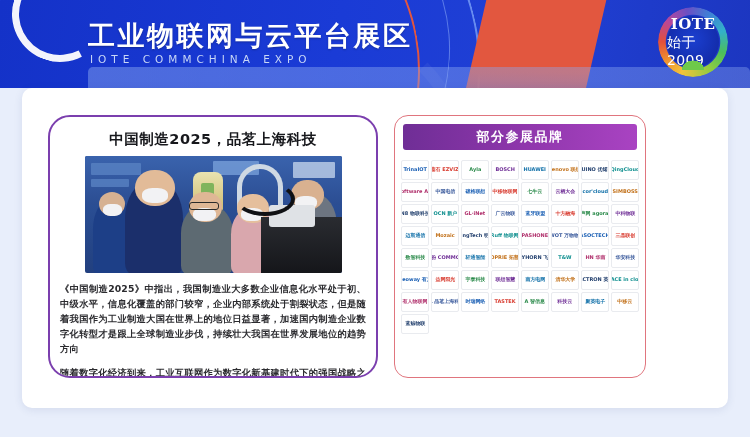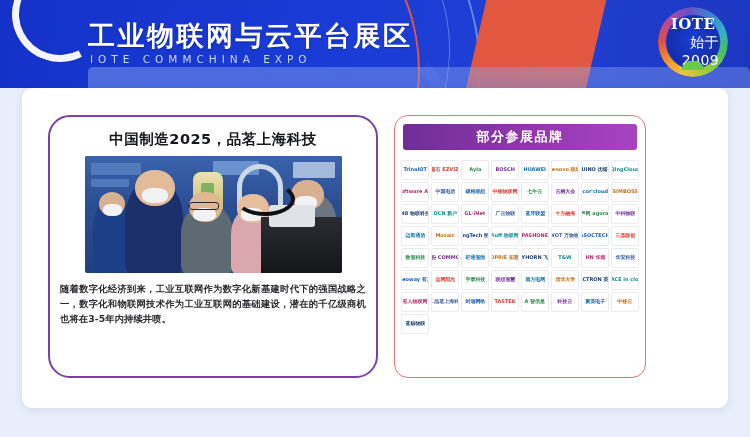--- a/index.html
+++ b/index.html
@@ -86,21 +86,21 @@
         #f2c33b 0deg, #f0912f 35deg, #e4503a 70deg,
         #b8479a 110deg, #6b4fc4 150deg, #3f7fd6 190deg,
         #33b0c9 230deg, #4bbf5c 270deg, #8ccb42 305deg, #f2c33b 360deg);
     -webkit-mask: radial-gradient(circle, transparent 0 54%, #000 56% 100%);
             mask: radial-gradient(circle, transparent 0 54%, #000 56% 100%);
   }
   .iote-inner {
     position: absolute; left: 9px; top: 9px; right: 9px; bottom: 9px;
     border-radius: 50%;
     background: radial-gradient(circle at 50% 45%, #1b3fd0, #10249a);
-    display:flex; flex-direction:column; align-items:center; justify-content:center;text-align:right;
+    display:flex; flex-direction:column; align-items:center; justify-content:center;
   }
   .iote-word { color:#fff; font-family:"DejaVu Serif","Liberation Serif",serif;
     font-size: 15px; font-weight: bold; letter-spacing: .5px; line-height: 1; }
   .iote-year { color:#ffffff; font-size: 14px; font-weight:normal; margin-top:2px; letter-spacing:.4px;}
   .iote-leaf {
     position:absolute; left:50%; bottom:7px; transform:translateX(-50%);
     width:26px; height:11px;
     background: radial-gradient(ellipse at 50% 100%, #6ec94a 0 60%, transparent 62%);
   }
 
@@ -256,20 +256,21 @@
       <div class="ph-mask ph-m1"></div>
       <div class="ph-mask ph-m2"></div>
       <div class="ph-mask ph-m3"></div>
       <div class="ph-mask ph-m4"></div>
       <div class="ph-mask ph-m5"></div>
       <div class="ph-glass"></div>
       <div class="ph-machine"></div>
       <div class="ph-cable"></div>
     </div>
 
+    <div class="lc-para">《中国制造2025》中指出，我国制造业大多数企业信息化水平处于初、中级水平，信息化覆盖的部门较窄，企业内部系统处于割裂状态，但是随着我国作为工业制造大国在世界上的地位日益显著，加速国内制造企业数字化转型才是跟上全球制造业步伐，持续壮大我国在世界发展地位的趋势方向</div>
     <div class="lc-para">随着数字化经济到来，工业互联网作为数字化新基建时代下的强国战略之一，数字化和物联网技术作为工业互联网的基础建设，潜在的千亿级商机也将在3-5年内持续井喷。</div>
   </div>
 
   <div class="right-card">
     <div class="rc-header">部分参展品牌</div>
     <div class="logo-grid">
         <div class="logo-cell">
           <span style="color: rgb(26, 95, 180);">TrinaIOT</span>
         </div>
         <div class="logo-cell">

